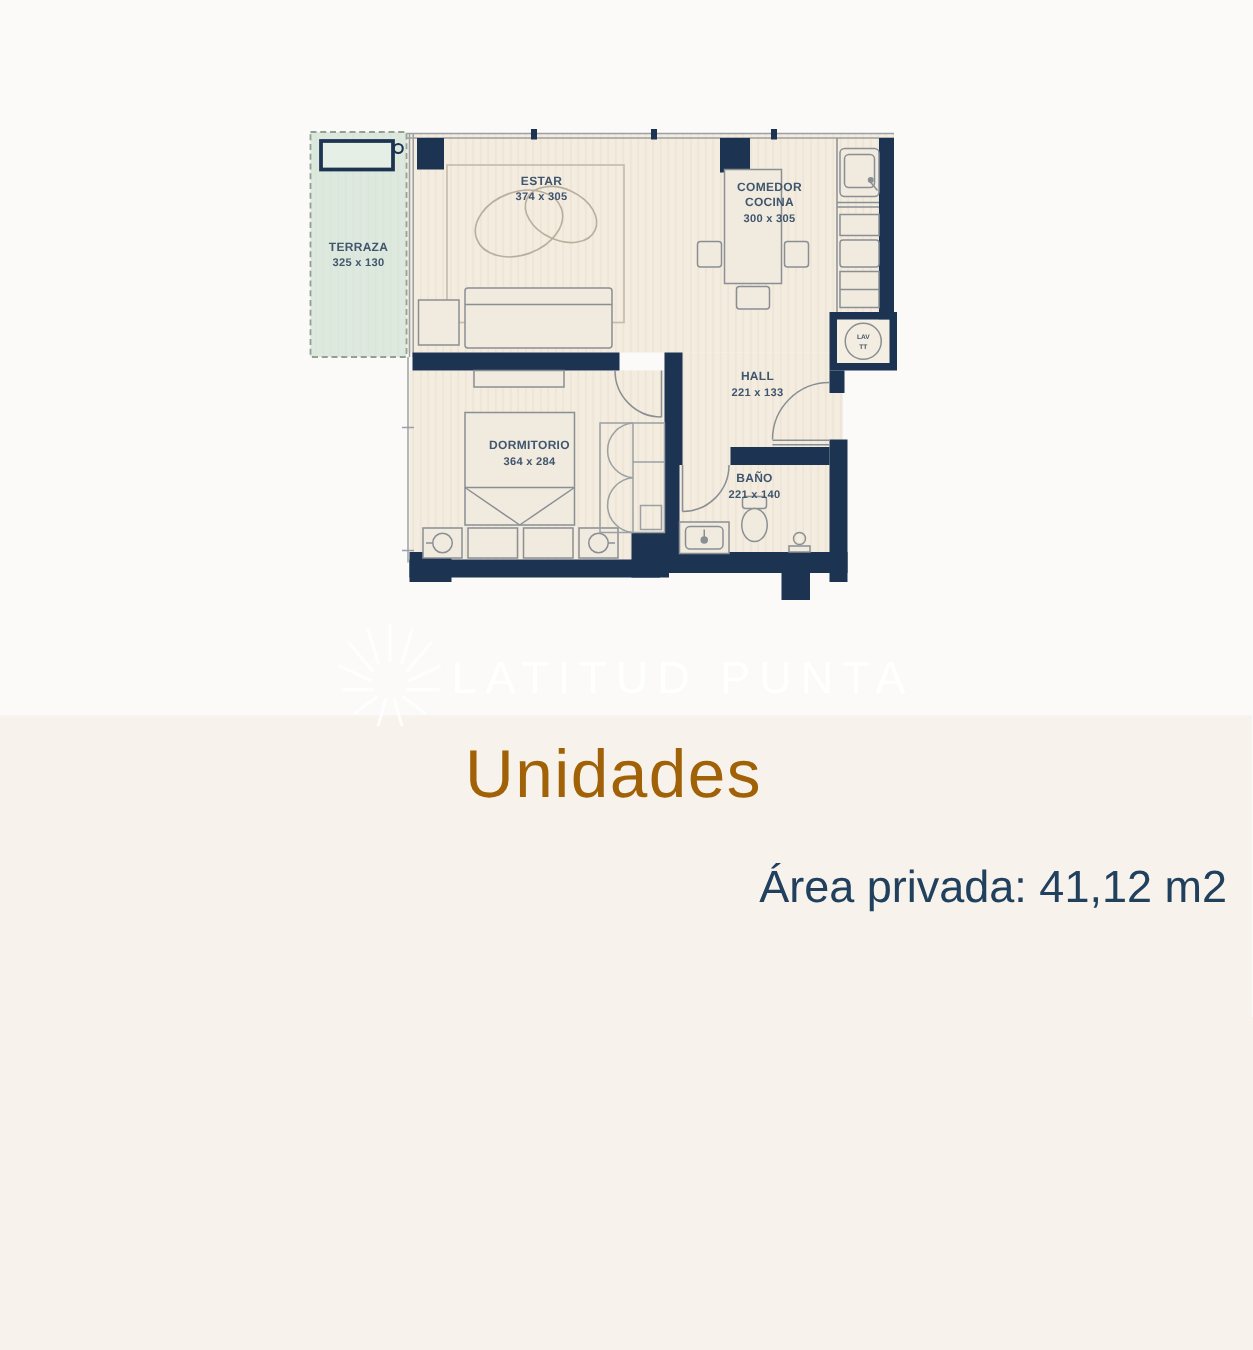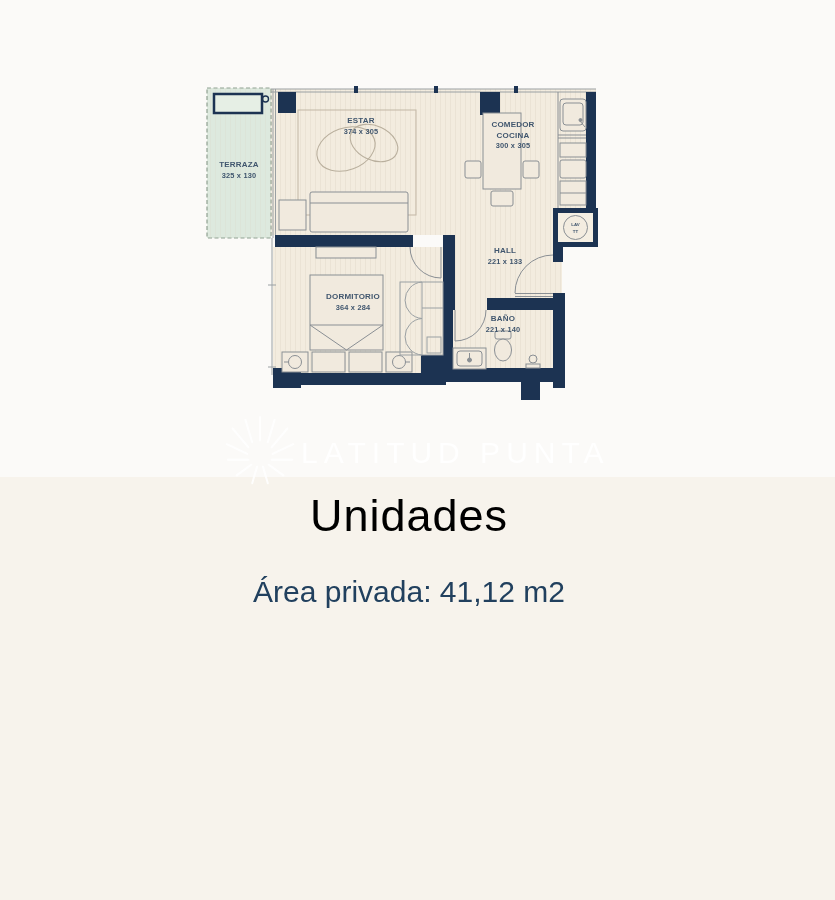--- a/index.html
+++ b/index.html
@@ -19,27 +19,27 @@
   .wm-text{
     position:absolute;left:301px;top:23px;
     font-size:30px;letter-spacing:6px;font-weight:400;
     color:rgba(255,255,255,0.92);white-space:nowrap;
   }
   .details{
     position:absolute;left:0;top:487px;width:835px;
     text-align:center;color:#21405e;padding-right:17px;box-sizing:border-box;
   }
   .unit-title,.unit-range{
-    margin:0;font-size:45px;font-weight:300;line-height:57px;letter-spacing:1px;color:#000000;
+    margin:0;font-size:45px;font-weight:300;line-height:57px;letter-spacing:1px;color:#a16207;
   }
   .unit-config{
     margin-top:20px;font-size:27px;font-weight:700;letter-spacing:1px;color:#cfa084;
   }
   .areas{margin-top:24px;font-size:30px;line-height:47px;color:#21405e;}
-  .area-line{font-weight:400;}
+  .area-line{font-weight:400;text-align:right;}
   .area-line.total{font-weight:700;}
 </style>
 </head>
 <body>
 
 <div class="page">
   <div class="bg-top"></div>
 
   <svg class="plan" viewBox="0 0 410 350">
     <defs>

